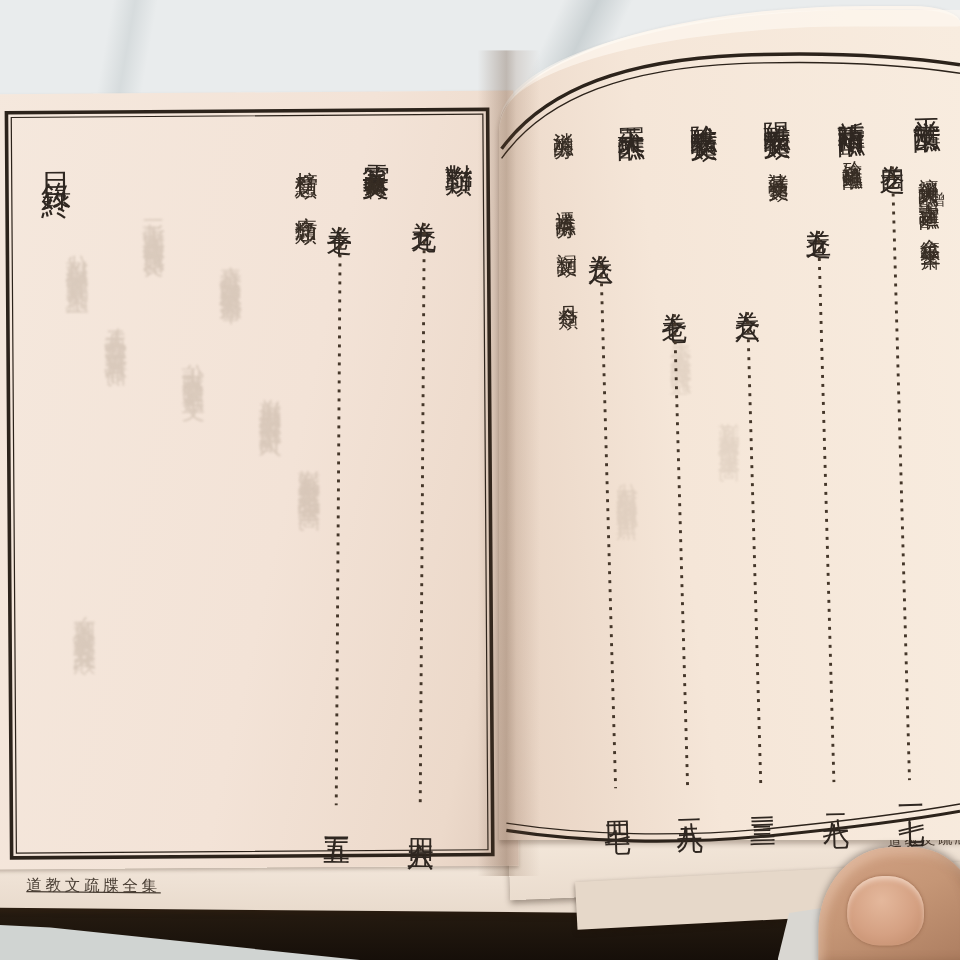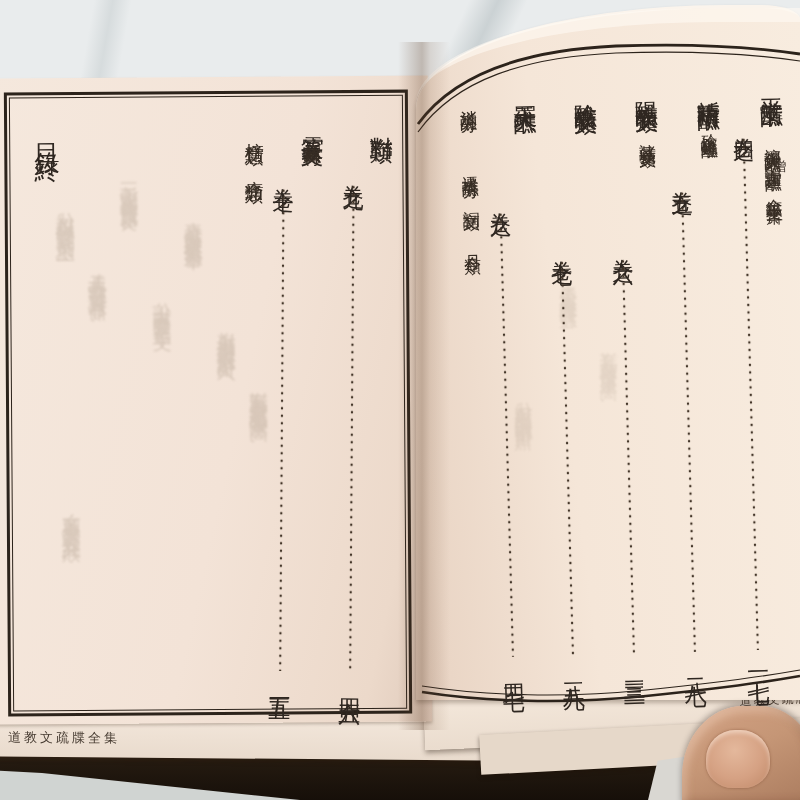--- a/index.html
+++ b/index.html
@@ -13,21 +13,21 @@
   }
   
   .shadow-strip{position:absolute;left:0;top:742px;width:800px;height:58px;z-index:1;
     background:linear-gradient(180deg,#4a3826 0%,#241a10 35%,#160f09 100%);}
   .surface-corner{position:absolute;left:0;top:755px;width:300px;height:45px;z-index:1;
     background:#d0d4d2;clip-path:polygon(0 100%,0 35%,14% 40%,100% 100%);}
   
   .under-left{position:absolute;left:-6px;top:719px;width:610px;height:40px;z-index:2;
     background:linear-gradient(180deg,#f2e6da,#e9dbcd);transform:rotate(0.5deg);
     box-shadow:0 3px 4px rgba(40,25,12,0.45);}
-  .under-left .footer-text{position:absolute;left:14px;top:12px;font-size:13px;letter-spacing:3px;color:#463b31;}
+  .under-left .footer-text{position:absolute;left:28px;top:12px;font-size:13px;letter-spacing:3px;color:#463b31;text-decoration:underline;}
   .under-right-1{position:absolute;left:424px;top:684px;width:390px;height:58px;z-index:2;
     background:linear-gradient(180deg,#f5e9dc,#eadcce);transform:rotate(-2.4deg);
     box-shadow:0 3px 5px rgba(40,25,12,0.4);}
   .under-right-1 .footer-text{position:absolute;left:316px;top:14px;font-size:12px;letter-spacing:2px;color:#4a3e33;white-space:nowrap;}
   .under-right-2{position:absolute;left:480px;top:726px;width:340px;height:40px;z-index:2;
     background:#e6d8c9;transform:rotate(-3deg);box-shadow:0 2px 4px rgba(30,18,8,0.5);}
   
   .left-page{position:absolute;left:-8px;top:77px;width:438px;height:646px;z-index:3;
     background:linear-gradient(103deg,#f5e8dd 0%,#f3e3d7 55%,#ecd9ca 88%,#dfcabb 100%);
     transform:rotate(-0.4deg);box-shadow:0 2px 3px rgba(60,40,25,0.25);}

